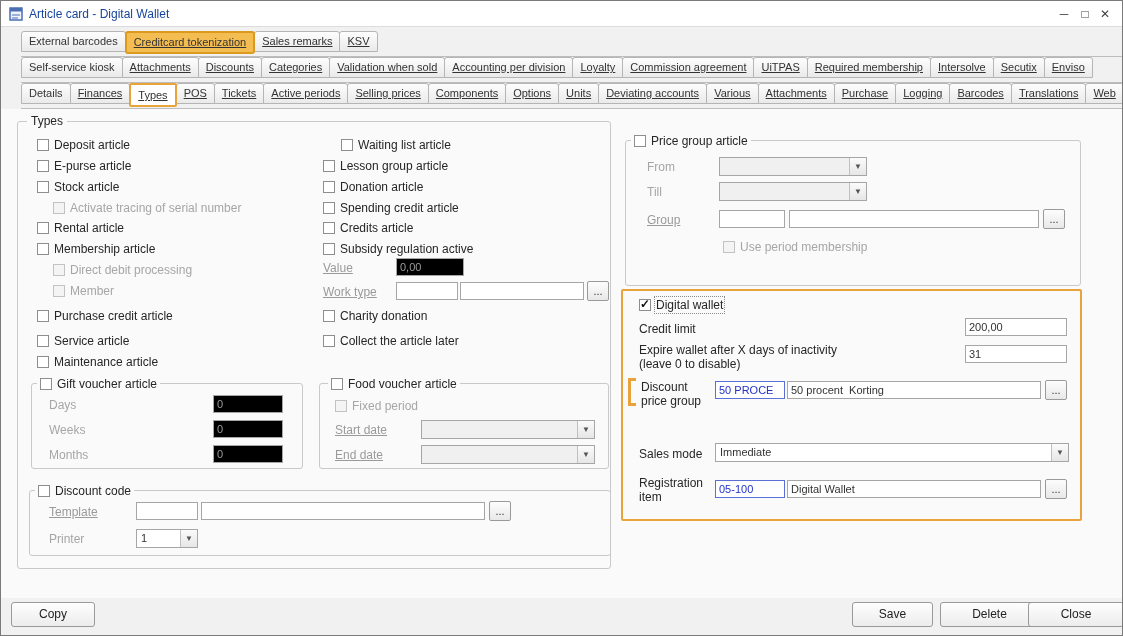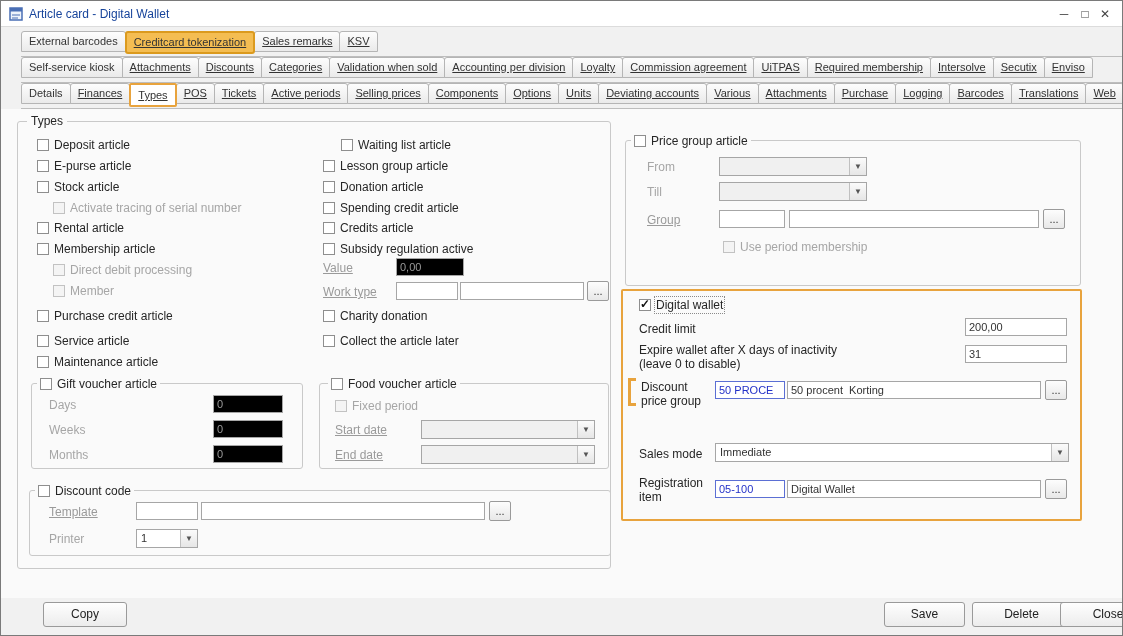--- a/index.html
+++ b/index.html
@@ -57,21 +57,21 @@
   .combo .val { flex:1; padding:2px 4px; font-size:11px; color:#333; overflow:hidden; white-space:nowrap; }
   .combo .btn { width:17px; background:linear-gradient(#fbfbfb,#e6e6e6); border-left:1px solid #c0c0c0; text-align:center; font-size:8px; line-height:17px; color:#555; }
   .combo.dis { background:#f0f0f0; } .combo.dis .val { color:#9a9a9a; }
 
   
   .dots { position:absolute; width:22px; height:20px; border:1px solid #9a9a9a; background:linear-gradient(#fdfdfd,#e8e8e8);
           border-radius:2px; text-align:center; line-height:15px; font-size:11px; color:#333; z-index:3; }
 
   
   .pbtn { position:absolute; height:25px; background:linear-gradient(#fefefe,#ececec); border:1px solid #9a9a9a;
-          border-radius:3px; font-size:12px; color:#222; text-align:center; line-height:23px; z-index:3;margin-left:32px; }
+          border-radius:3px; font-size:12px; color:#222; text-align:center; line-height:23px; z-index:3; }
 
   
   .hl-rect { position:absolute; border:2px solid #E8A33D; border-radius:2px; z-index:4; pointer-events:none; }
   .hl-bracket { position:absolute; width:8px; height:28px; border-left:3px solid #E8A33D; border-top:3px solid #E8A33D; border-bottom:3px solid #E8A33D; z-index:4; }
 </style>
 </head>
 <body>
 
 <div class="win">
 

